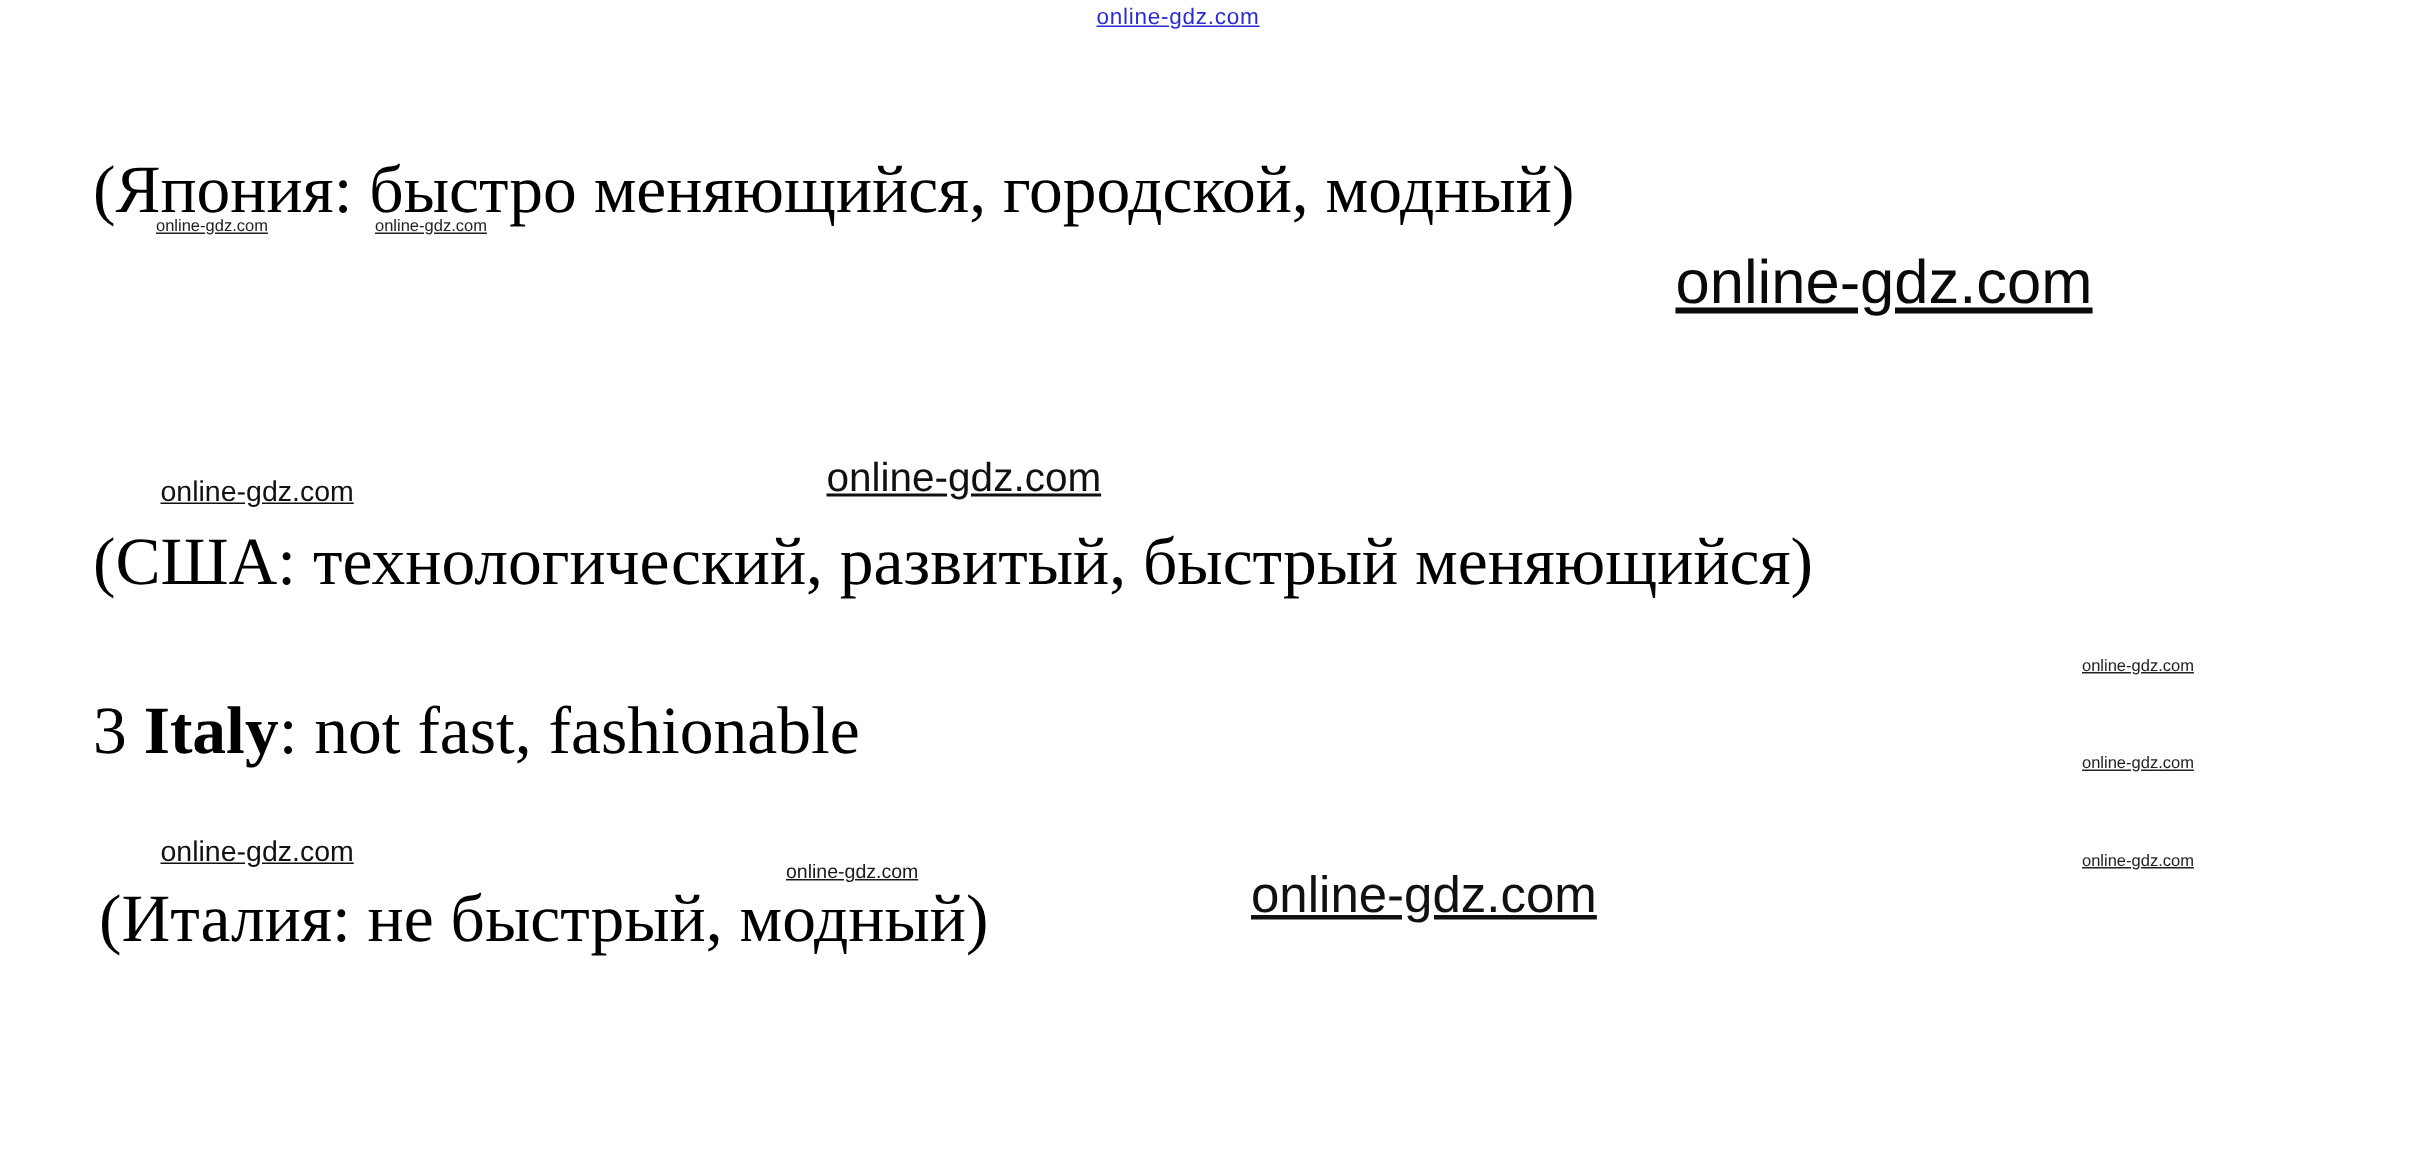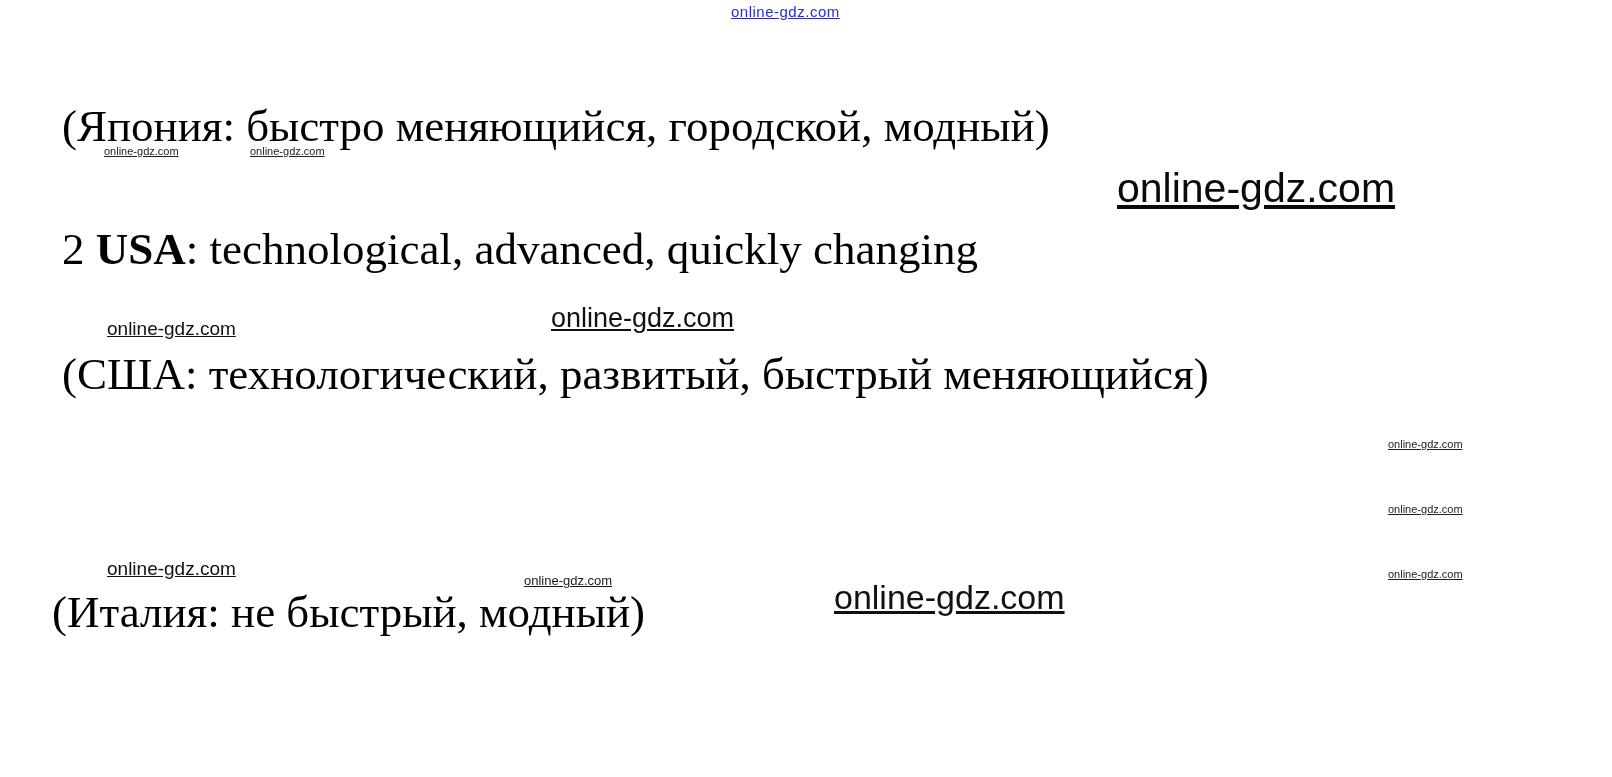--- a/index.html
+++ b/index.html
@@ -76,33 +76,33 @@
 
   <div class="wm wm-top" style="left: 731px; top: 3px;">online-gdz.com</div>
 
   <div class="line serif-ru" style="left: 62px; top: 102px;">(Япония: быстро меняющийся, городской, модный)</div>
 
   <div class="wm wm-micro" style="left: 104px; top: 145px;">online-gdz.com</div>
   <div class="wm wm-micro" style="left: 250px; top: 145px;">online-gdz.com</div>
 
   <div class="wm wm-big" style="left: 1117px; top: 165px;">online-gdz.com</div>
 
-  <div class="line" style="left: 62px; top: 225px;"><span>2</span><span>&nbsp;</span><span class="b">USA</span><span>: technological, advanced, quickly changing</span></div>
 
   <div class="wm wm-small" style="left: 107px; top: 318px;">online-gdz.com</div>
   <div class="wm wm-mid" style="left: 551px; top: 303px;">online-gdz.com</div>
 
   <div class="line serif-ru" style="left: 62px; top: 350px;">(США: технологический, развитый, быстрый меняющийся)</div>
 
   <div class="wm wm-micro" style="left: 1388px; top: 438px;">online-gdz.com</div>
   <div class="wm wm-micro" style="left: 1388px; top: 503px;">online-gdz.com</div>
 
+  <div class="line" style="left: 62px; top: 463px;"><span>3</span><span>&nbsp;</span><span class="b">Italy</span><span>: not fast, fashionable</span></div>
 
   <div class="wm wm-small" style="left: 107px; top: 558px;">online-gdz.com</div>
   <div class="wm wm-tiny" style="left: 524px; top: 573px;">online-gdz.com</div>
 
-  <div class="line serif-ru" style="left: 52px; top: 588px; text-align: center;">(Италия: не быстрый, модный)</div>
+  <div class="line serif-ru" style="left: 66px; top: 588px; text-align: center;">(Италия: не быстрый, модный)</div>
 
   <div class="wm wm-mid" style="left: 834px; top: 578px; font-size: 34px;">online-gdz.com</div>
 
   <div class="wm wm-micro" style="left: 1388px; top: 568px;">online-gdz.com</div>
 
 </div>
 
 </body></html>

